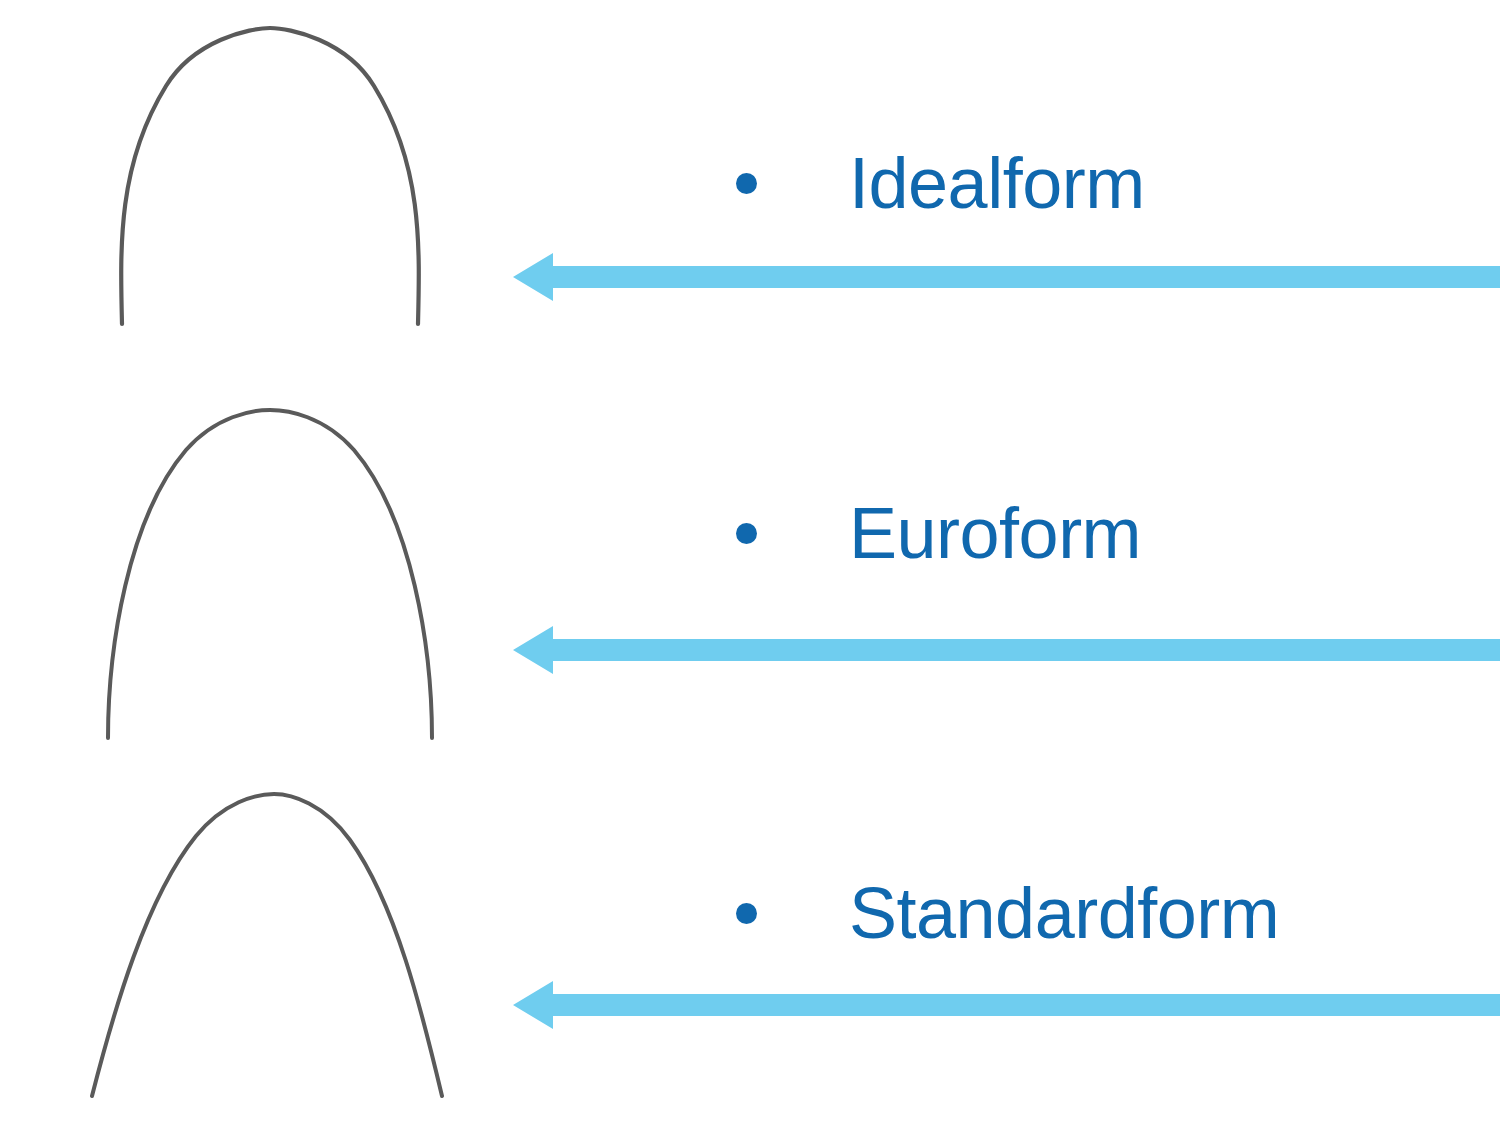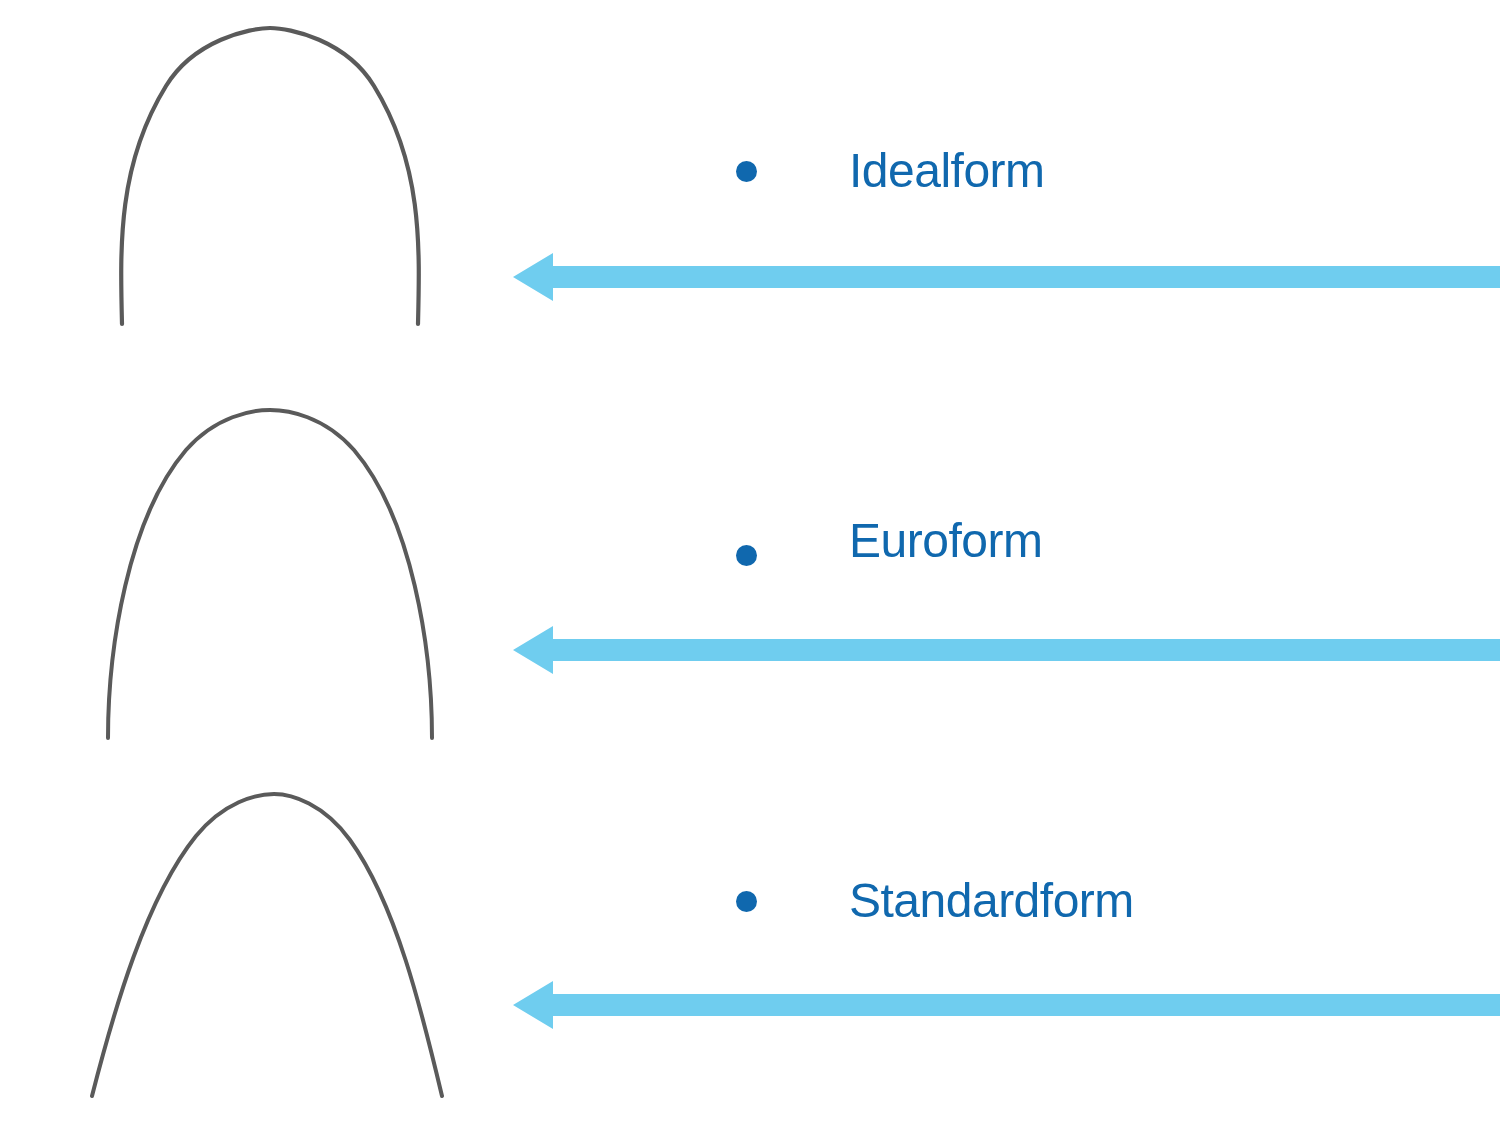--- a/index.html
+++ b/index.html
@@ -48,33 +48,33 @@
   }
 
   
   .label-row {
     position: absolute;
     display: flex;
     align-items: center;
     white-space: nowrap;
   }
   #label-idealform    { left: 736px; top: 146px; }
-  #label-euroform     { left: 736px; top: 516px; align-items: flex-end; }
+  #label-euroform     { left: 736px; top: 496px; }
   #label-standardform { left: 736px; top: 876px; justify-content: space-between; }
 
   .bullet {
     width: 21px;
     height: 21px;
     border-radius: 50%;
     background: #1068ae;
     flex: 0 0 auto;
   }
   .label-text {
     margin-left: 92px;
-    font-size: 48px;
+    font-size: 72px;
     line-height: 1.05;
     color: #1068ae;
     font-weight: 400;
     letter-spacing: -0.5px;
   }
 </style>
 </head>
 <body>
 
 <div id="slide">

